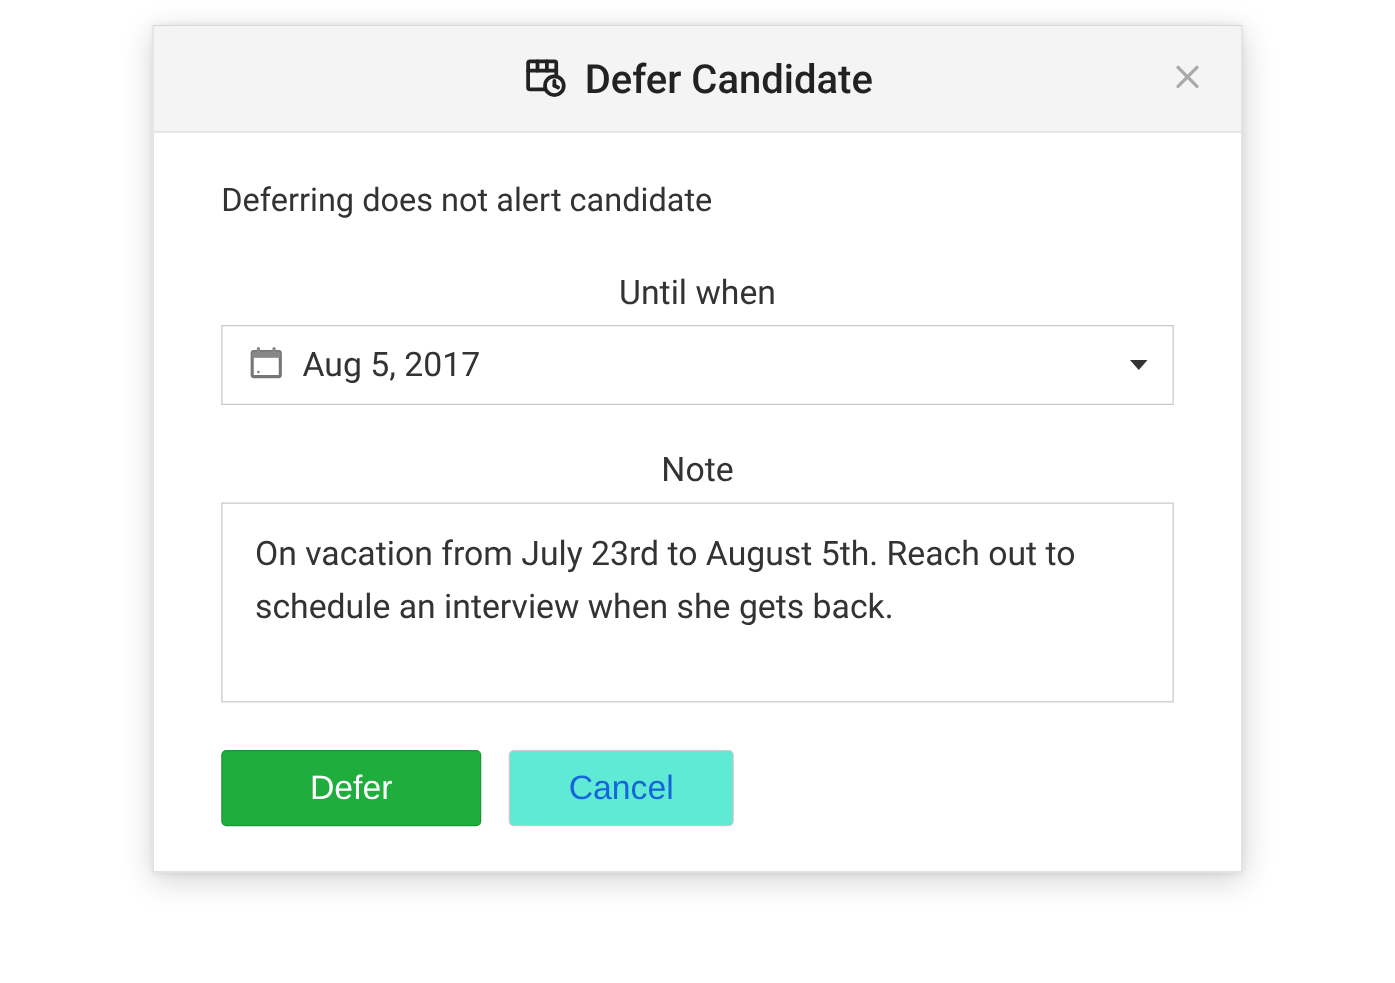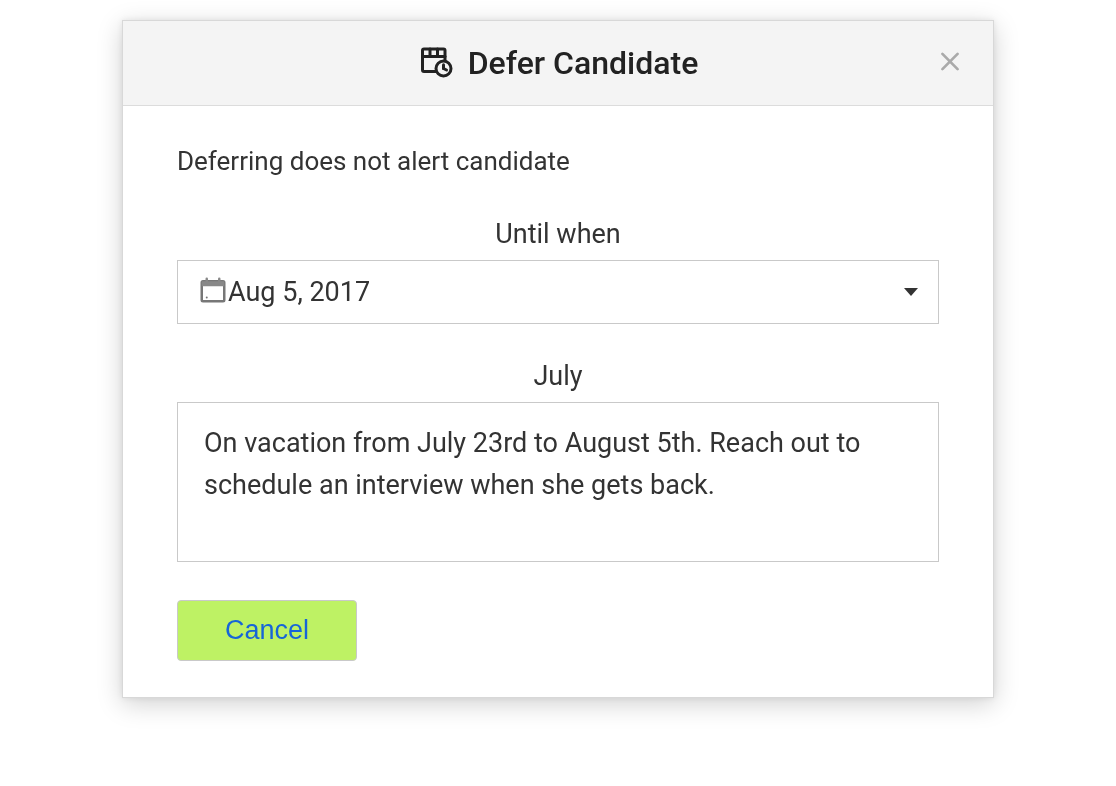--- a/index.html
+++ b/index.html
@@ -73,20 +73,21 @@
       display: flex;
       align-items: center;
       padding: 14px 20px;
       cursor: pointer;
       position: relative;
       margin-bottom: 36px;
     }
     .date-value {
       font-size: 27px;
       color: #333;
+      margin-left: 14px;
       flex: 1;
     }
     .caret {
       width: 0;
       height: 0;
       border-left: 7px solid transparent;
       border-right: 7px solid transparent;
       border-top: 8px solid #333;
     }
     .note-area {
@@ -114,21 +115,21 @@
       border-radius: 4px;
       cursor: pointer;
       text-align: center;
     }
     .btn-primary {
       background: #1fad3e;
       color: #fff;
       border: 1px solid #1a9635;
     }
     .btn-secondary {
-      background: #bef264;
+      background: #5eead4;
       color: #1665d8;
       border: 1px solid #c9c9c9;
       width: 180px;
     }
   </style>
 </head>
 <body>
 
 <div class="modal">
   <div class="modal-header">
@@ -167,20 +168,21 @@
           <rect x="3" y="5" width="18" height="4" fill="#888" stroke="none"></rect>
           <line x1="7" y1="3" x2="7" y2="7" stroke="#888"></line>
           <line x1="17" y1="3" x2="17" y2="7" stroke="#888"></line>
           <circle cx="7" cy="18" r="0.8" fill="#777" stroke="none"></circle>
         </svg>
       </span>
       <span class="date-value">Aug 5, 2017</span>
       <span class="caret"></span>
     </div>
 
-    <div class="field-label">July</div>
+    <div class="field-label">Note</div>
     <textarea class="note-area" style="">On vacation from July 23rd to August 5th. Reach out to schedule an interview when she gets back.</textarea>
 
     <div class="button-row">
+      <button class="btn btn-primary">Defer</button>
       <button class="btn btn-secondary">Cancel</button>
     </div>
   </div>
 </div>
 
 </body></html>

